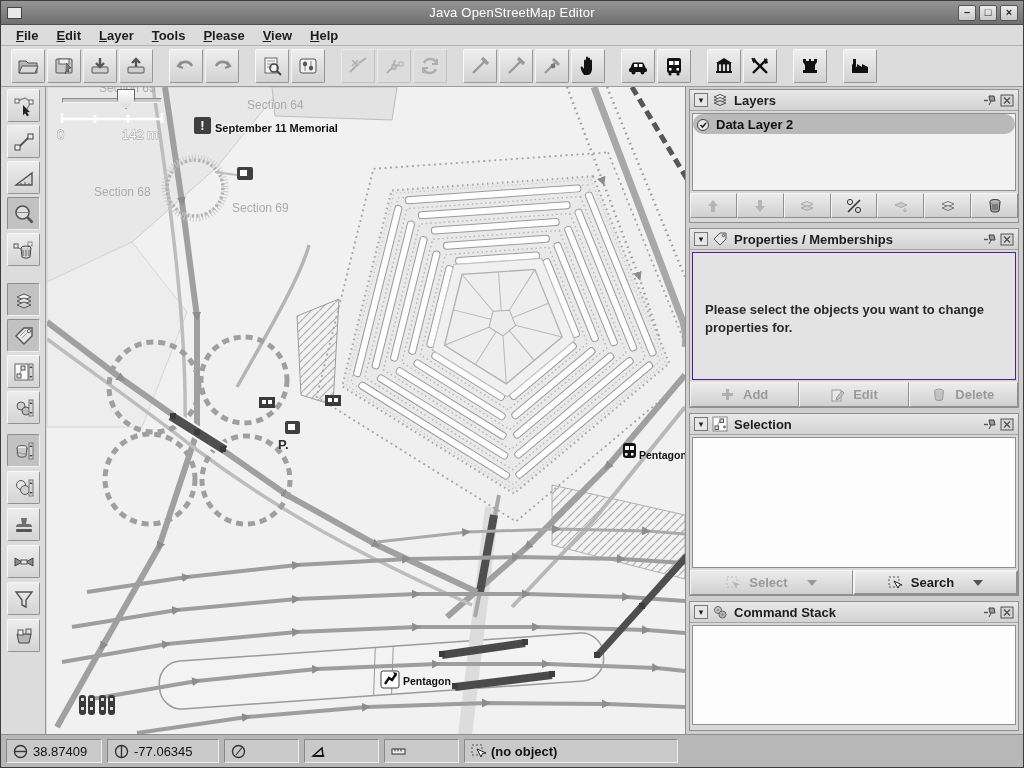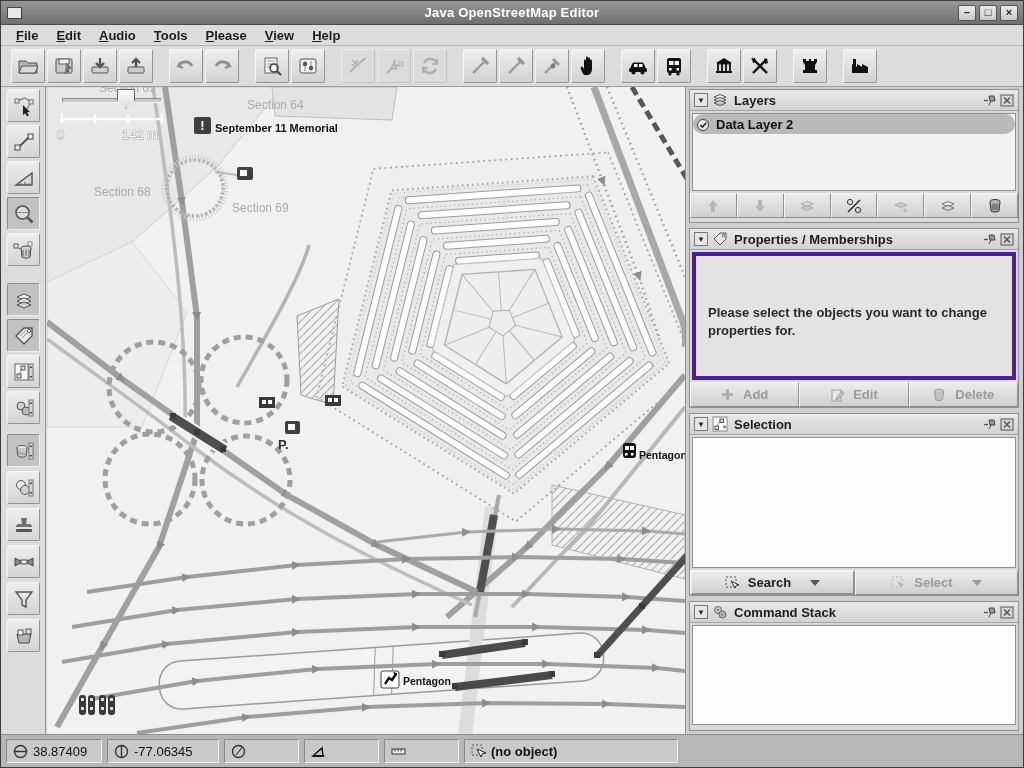--- a/index.html
+++ b/index.html
@@ -8,21 +8,21 @@
   .window { position:absolute; inset:0; background:#d6d6d6;
     border:1px solid #3c3c3c; }
 
   
   .titlebar { position:absolute; left:0; top:0; width:100%; height:24px;
     background:linear-gradient(#969696,#6f6f6f); border-bottom:1px solid #4e4e4e;
     display:flex; align-items:center; }
   .titlebar .app-ic { width:15px; height:12px; background:#e8e8e8;
     border:1px solid #444; margin-left:6px; }
   .title-text { position:absolute; left:0; right:0; text-align:center;
-    color:#fff; font-weight:bold; font-size:13px; letter-spacing:.2px; }
+    color:#fff; font-weight:normal; font-size:13px; letter-spacing:.2px; }
   .winbtns { margin-left:auto; display:flex; gap:3px; padding-right:5px; z-index:2; }
   .winbtn { width:18px; height:16px; background:linear-gradient(#ececec,#c9c9c9);
     border:1px solid #555; border-radius:2px; font-size:11px; line-height:13px;
     text-align:center; color:#222; font-weight:bold; }
 
   
   .menubar { position:absolute; left:0; top:24px; width:100%; height:21px;
     background:#dcdcdc; border-bottom:1px solid #b2b2b2;
     display:flex; align-items:center; padding-left:6px; }
   .menu-item { font-size:13px; font-weight:bold; color:#1c1c1c; padding:2px 9px; }
@@ -113,21 +113,21 @@
     <div class="winbtns">
       <div class="winbtn">–</div>
       <div class="winbtn">□</div>
       <div class="winbtn">×</div>
     </div>
   </div>
 
   <div class="menubar">
     <span class="menu-item">File</span>
     <span class="menu-item">Edit</span>
-    <span class="menu-item">Audio</span>
+    <span class="menu-item">Layer</span>
     <span class="menu-item">Tools</span>
     <span class="menu-item">Please</span>
     <span class="menu-item">View</span>
     <span class="menu-item">Help</span>
   </div>
 
   <div class="toolbar">
     <div class="tb">
         <svg viewBox="0 0 22 22">
           <path d="M2 6h7l2 2h9v10H2z" fill="#b5b5b5" stroke="#555"></path>
@@ -685,21 +685,21 @@
               <path d="M1 6.5h4" stroke="#555" stroke-width="1.4"></path>
               <path d="M6 2l5 0 1 5-5 0z" fill="#9a9a9a" stroke="#444"></path>
               <path d="M8 7l-2 4" stroke="#444"></path>
             </svg>
           <svg class="mini" viewBox="0 0 14 13">
               <rect x="1" y="1" width="12" height="11" fill="#d6d6d6" stroke="#555"></rect>
               <path d="M4 3.5l6 6M10 3.5l-6 6" stroke="#555" stroke-width="1.5"></path>
             </svg>
         </div>
       </div>
-      <div style="height:128px; background:#e3e3e3; border:4px solid #4c1d95; margin:2px;">
+      <div style="height:128px; background:#e3e3e3; border:1px solid #4c1d95; margin:2px;">
         <div class="props-msg">Please select the objects you want to change properties for.</div>
       </div>
       <div class="btnrow" style="height:25px">
         <div class="pbtn">
             <svg width="13" height="13" viewBox="0 0 13 13">
               <path d="M6.5 1v11M1 6.5h11" stroke="#b0b0b0" stroke-width="3"></path>
             </svg>
             <span>Add</span>
           </div>
         <div class="pbtn">
@@ -737,34 +737,34 @@
               <path d="M8 7l-2 4" stroke="#444"></path>
             </svg>
           <svg class="mini" viewBox="0 0 14 13">
               <rect x="1" y="1" width="12" height="11" fill="#d6d6d6" stroke="#555"></rect>
               <path d="M4 3.5l6 6M10 3.5l-6 6" stroke="#555" stroke-width="1.5"></path>
             </svg>
         </div>
       </div>
       <div class="body-white" style="height:131px"></div>
       <div class="btnrow" style="height:23px">
+        <div class="pbtn gray-arrow">
+          <svg width="14" height="14" viewBox="0 0 14 14">
+              <rect x="1" y="1" width="10" height="10" fill="none" stroke="#b5b5b5" stroke-dasharray="2,2"></rect>
+              <path d="M6 5l4 7 1.5-3L14 9z" fill="#b5b5b5"></path>
+            </svg>
+          <span>Select</span>
+            <div class="ddarrow"></div>
+        </div>
         <div class="pbtn dark" style="border-width:2px">
           <svg width="14" height="14" viewBox="0 0 14 14">
               <rect x="1" y="1" width="10" height="10" fill="none" stroke="#555" stroke-dasharray="2,2"></rect>
               <path d="M6 5l4 7 1.5-3L14 9z" fill="#fff" stroke="#222"></path>
             </svg>
           <span>Search</span>
-            <div class="ddarrow"></div>
-        </div>
-        <div class="pbtn gray-arrow">
-          <svg width="14" height="14" viewBox="0 0 14 14">
-              <rect x="1" y="1" width="10" height="10" fill="none" stroke="#b5b5b5" stroke-dasharray="2,2"></rect>
-              <path d="M6 5l4 7 1.5-3L14 9z" fill="#b5b5b5"></path>
-            </svg>
-          <span>Select</span>
             <div class="ddarrow"></div>
         </div>
       </div>
     </div>
 
     <div class="panel" style="top:514px; height:130px;">
       <div class="ph">
         <div class="collapse">▾</div>
         <svg class="picon" viewBox="0 0 16 16">
             <circle cx="6" cy="6" r="3.5" fill="#c9c9c9" stroke="#666"></circle>

